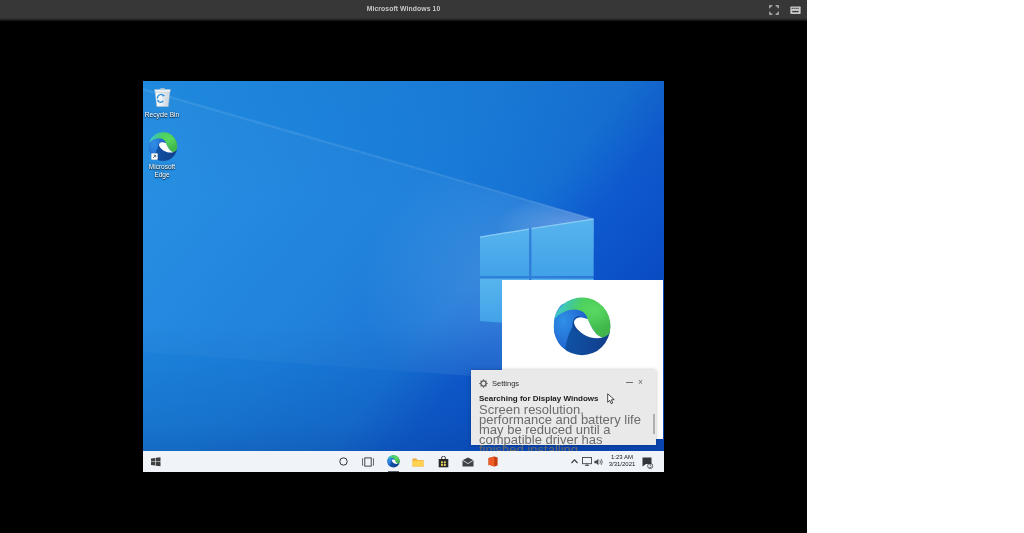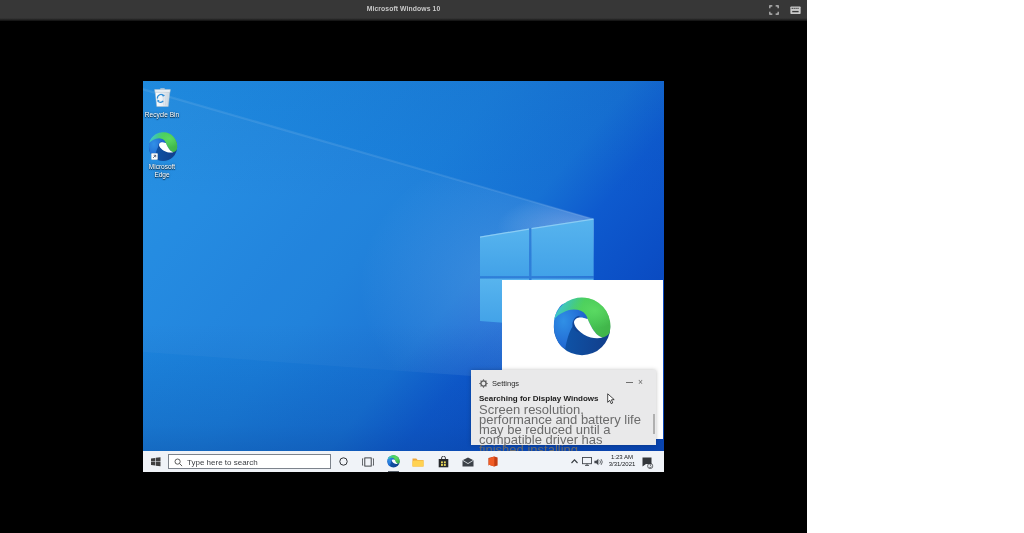--- a/index.html
+++ b/index.html
@@ -191,27 +191,20 @@
       </svg>
     </div>
 
     <div id="taskbar">
       <svg style="position:absolute;left:8px;top:6px" width="9.5" height="9.5" viewBox="0 0 10 10">
         <polygon points="0,1.55 4.45,0.95 4.45,4.7 0,4.7" fill="#3f3f3f"></polygon>
         <polygon points="5.05,0.87 10,0.2 10,4.7 5.05,4.7" fill="#3f3f3f"></polygon>
         <polygon points="0,5.3 4.45,5.3 4.45,9.05 0,8.45" fill="#3f3f3f"></polygon>
         <polygon points="5.05,5.3 10,5.3 10,9.8 5.05,9.13" fill="#3f3f3f"></polygon>
       </svg>
-      <div id="searchbox">
-        <svg style="position:absolute;left:5px;top:3px" width="9" height="9" viewBox="0 0 9 9">
-          <circle cx="3.6" cy="3.6" r="2.6" fill="none" stroke="#4a4a4a" stroke-width="0.9"></circle>
-          <line x1="5.6" y1="5.6" x2="8.1" y2="8.1" stroke="#4a4a4a" stroke-width="0.9"></line>
-        </svg>
-        <span>Type here to search</span>
-      </div>
 
       <div class="ticon" style="left:188px">
           <svg width="9" height="9" viewBox="0 0 9 9">
             <circle cx="4.5" cy="4.5" r="3.7" fill="none" stroke="#303338" stroke-width="1"></circle>
           </svg>
         </div>
 
       <div class="ticon" style="left:213px">
           <svg width="12" height="10" viewBox="0 0 12 10">
         <rect x="2.8" y="0.9" width="6.4" height="8.2" fill="none" stroke="#303338" stroke-width="0.9"></rect>

